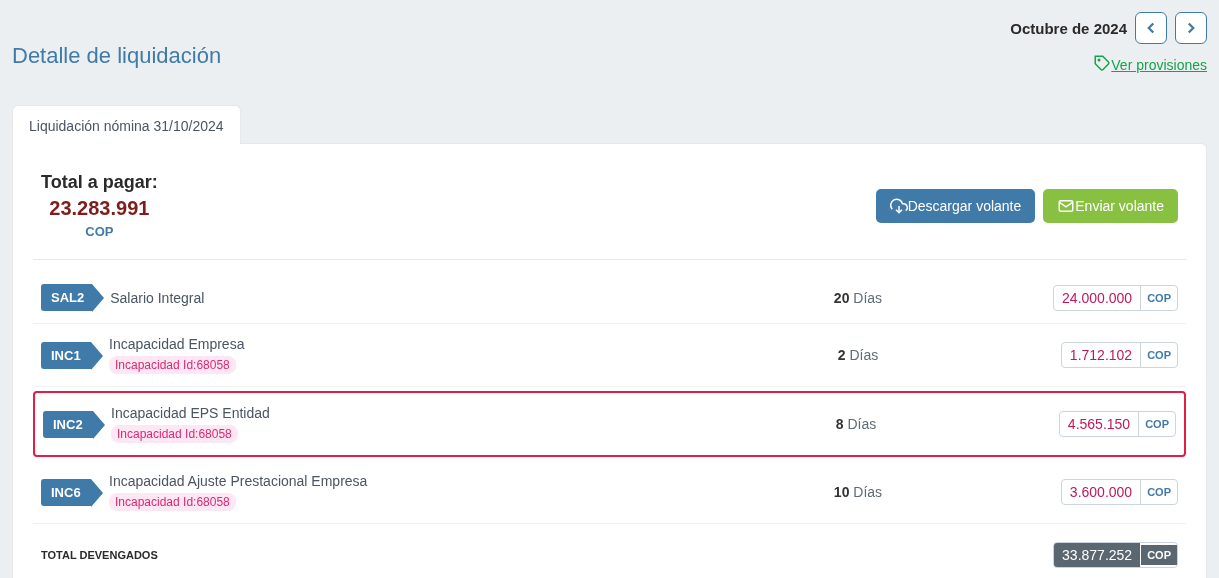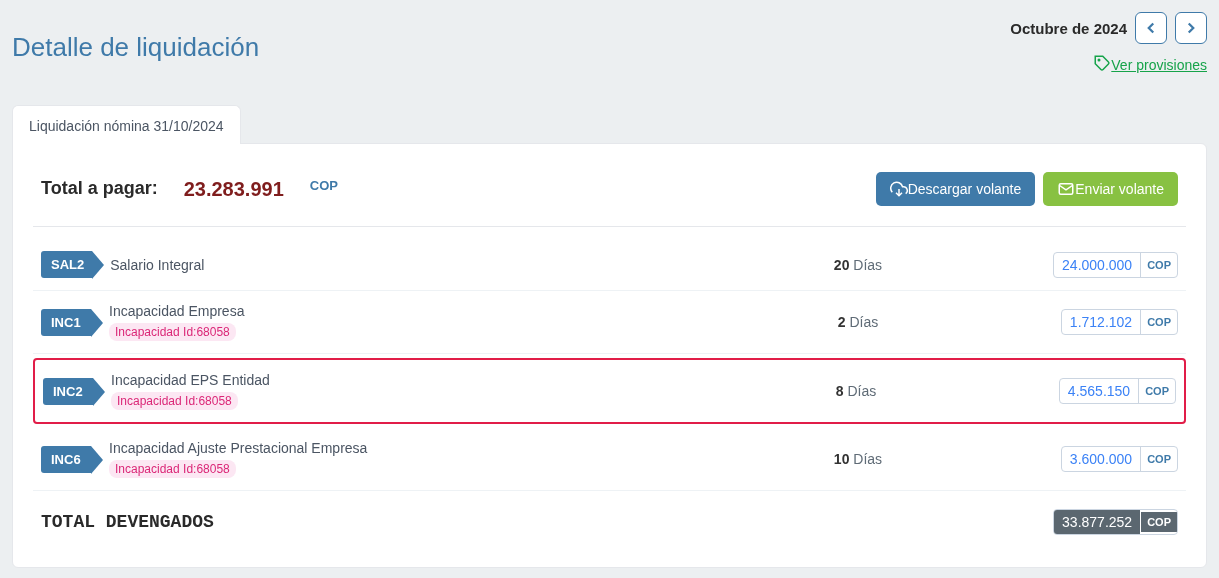--- a/index.html
+++ b/index.html
@@ -13,23 +13,23 @@
   .page { padding: 12px 12px 20px 12px; }
 
   .top-row {
     display: flex;
     justify-content: space-between;
     align-items: flex-start;
     margin-bottom: 10px;
   }
   .page-title {
     color: #3f7aa9;
-    font-size: 26px;
+    font-size: 22px;
     font-weight: 500;
-    margin-top: 20px;
+    margin-top: 31px;
   }
   .period-block { text-align: right; }
   .period-nav {
     display: flex;
     justify-content: flex-end;
     align-items: center;
     gap: 8px;
     margin-bottom: 10px;
   }
   .period-label { font-weight: 600; color: #2a2a2a; font-size: 15px; }
@@ -73,21 +73,21 @@
   }
 
   .summary-row {
     display: flex;
     justify-content: space-between;
     align-items: center;
     border-bottom: 1px solid #e5e7eb;
     padding: 8px 8px 20px 8px;
     margin-bottom: 12px;
   }
-  .summary-left { display: flex; align-items: flex-start; gap: 26px; }
+  .summary-left { display: flex; align-items: center; gap: 4px; flex-direction: column; }
   .summary-label { font-weight: 700; font-size: 18px; color: #2a2a2a; }
   .summary-value { color: #7f1d1d; font-size: 20px; font-weight: 600; }
   .summary-cur { color: #3f7aa9; font-size: 13px; font-weight: 600; }
 
   .btn-group { display: flex; gap: 8px; }
   .btn {
     display: inline-flex; align-items: center; 
     padding: 8px 14px;
     border-radius: 5px;
     font-size: 14px;
@@ -161,36 +161,36 @@
     width: fit-content;
   }
 
   .value-chip {
     display: inline-flex; align-items: center;
     border: 1px solid #cbd5e1;
     border-radius: 4px;
     overflow: hidden;
   }
   .value-chip .amount {
-    color: #3b82f6;
+    color: #be185d;
     padding: 4px 8px;
     font-size: 14px;
     font-weight: 500;
     border-right: 1px solid #cbd5e1;
   }
   .value-chip .cur {
     color: #3f7aa9;
     padding: 4px 6px;
     font-size: 11px;
     font-weight: 600;
   }
   .value-chip.total .amount { background: #5b6770; color: #fff; border-right-color: #fff; }
   .value-chip.total .cur { background: #5b6770; color: #fff; }
 
-  .total-label { font-weight: 700; color: #2a2a2a; font-size: 18px; font-family: Liberation Mono, monospace; }
+  .total-label { font-weight: 700; color: #2a2a2a; font-size: 11px; }
 
   .row.total-row { border-bottom: none; padding-top: 18px; }
 </style>
 </head>
 <body>
 
 <div class="page">
 
   <div class="top-row">
     <h1 class="page-title">Detalle de liquidación</h1>

